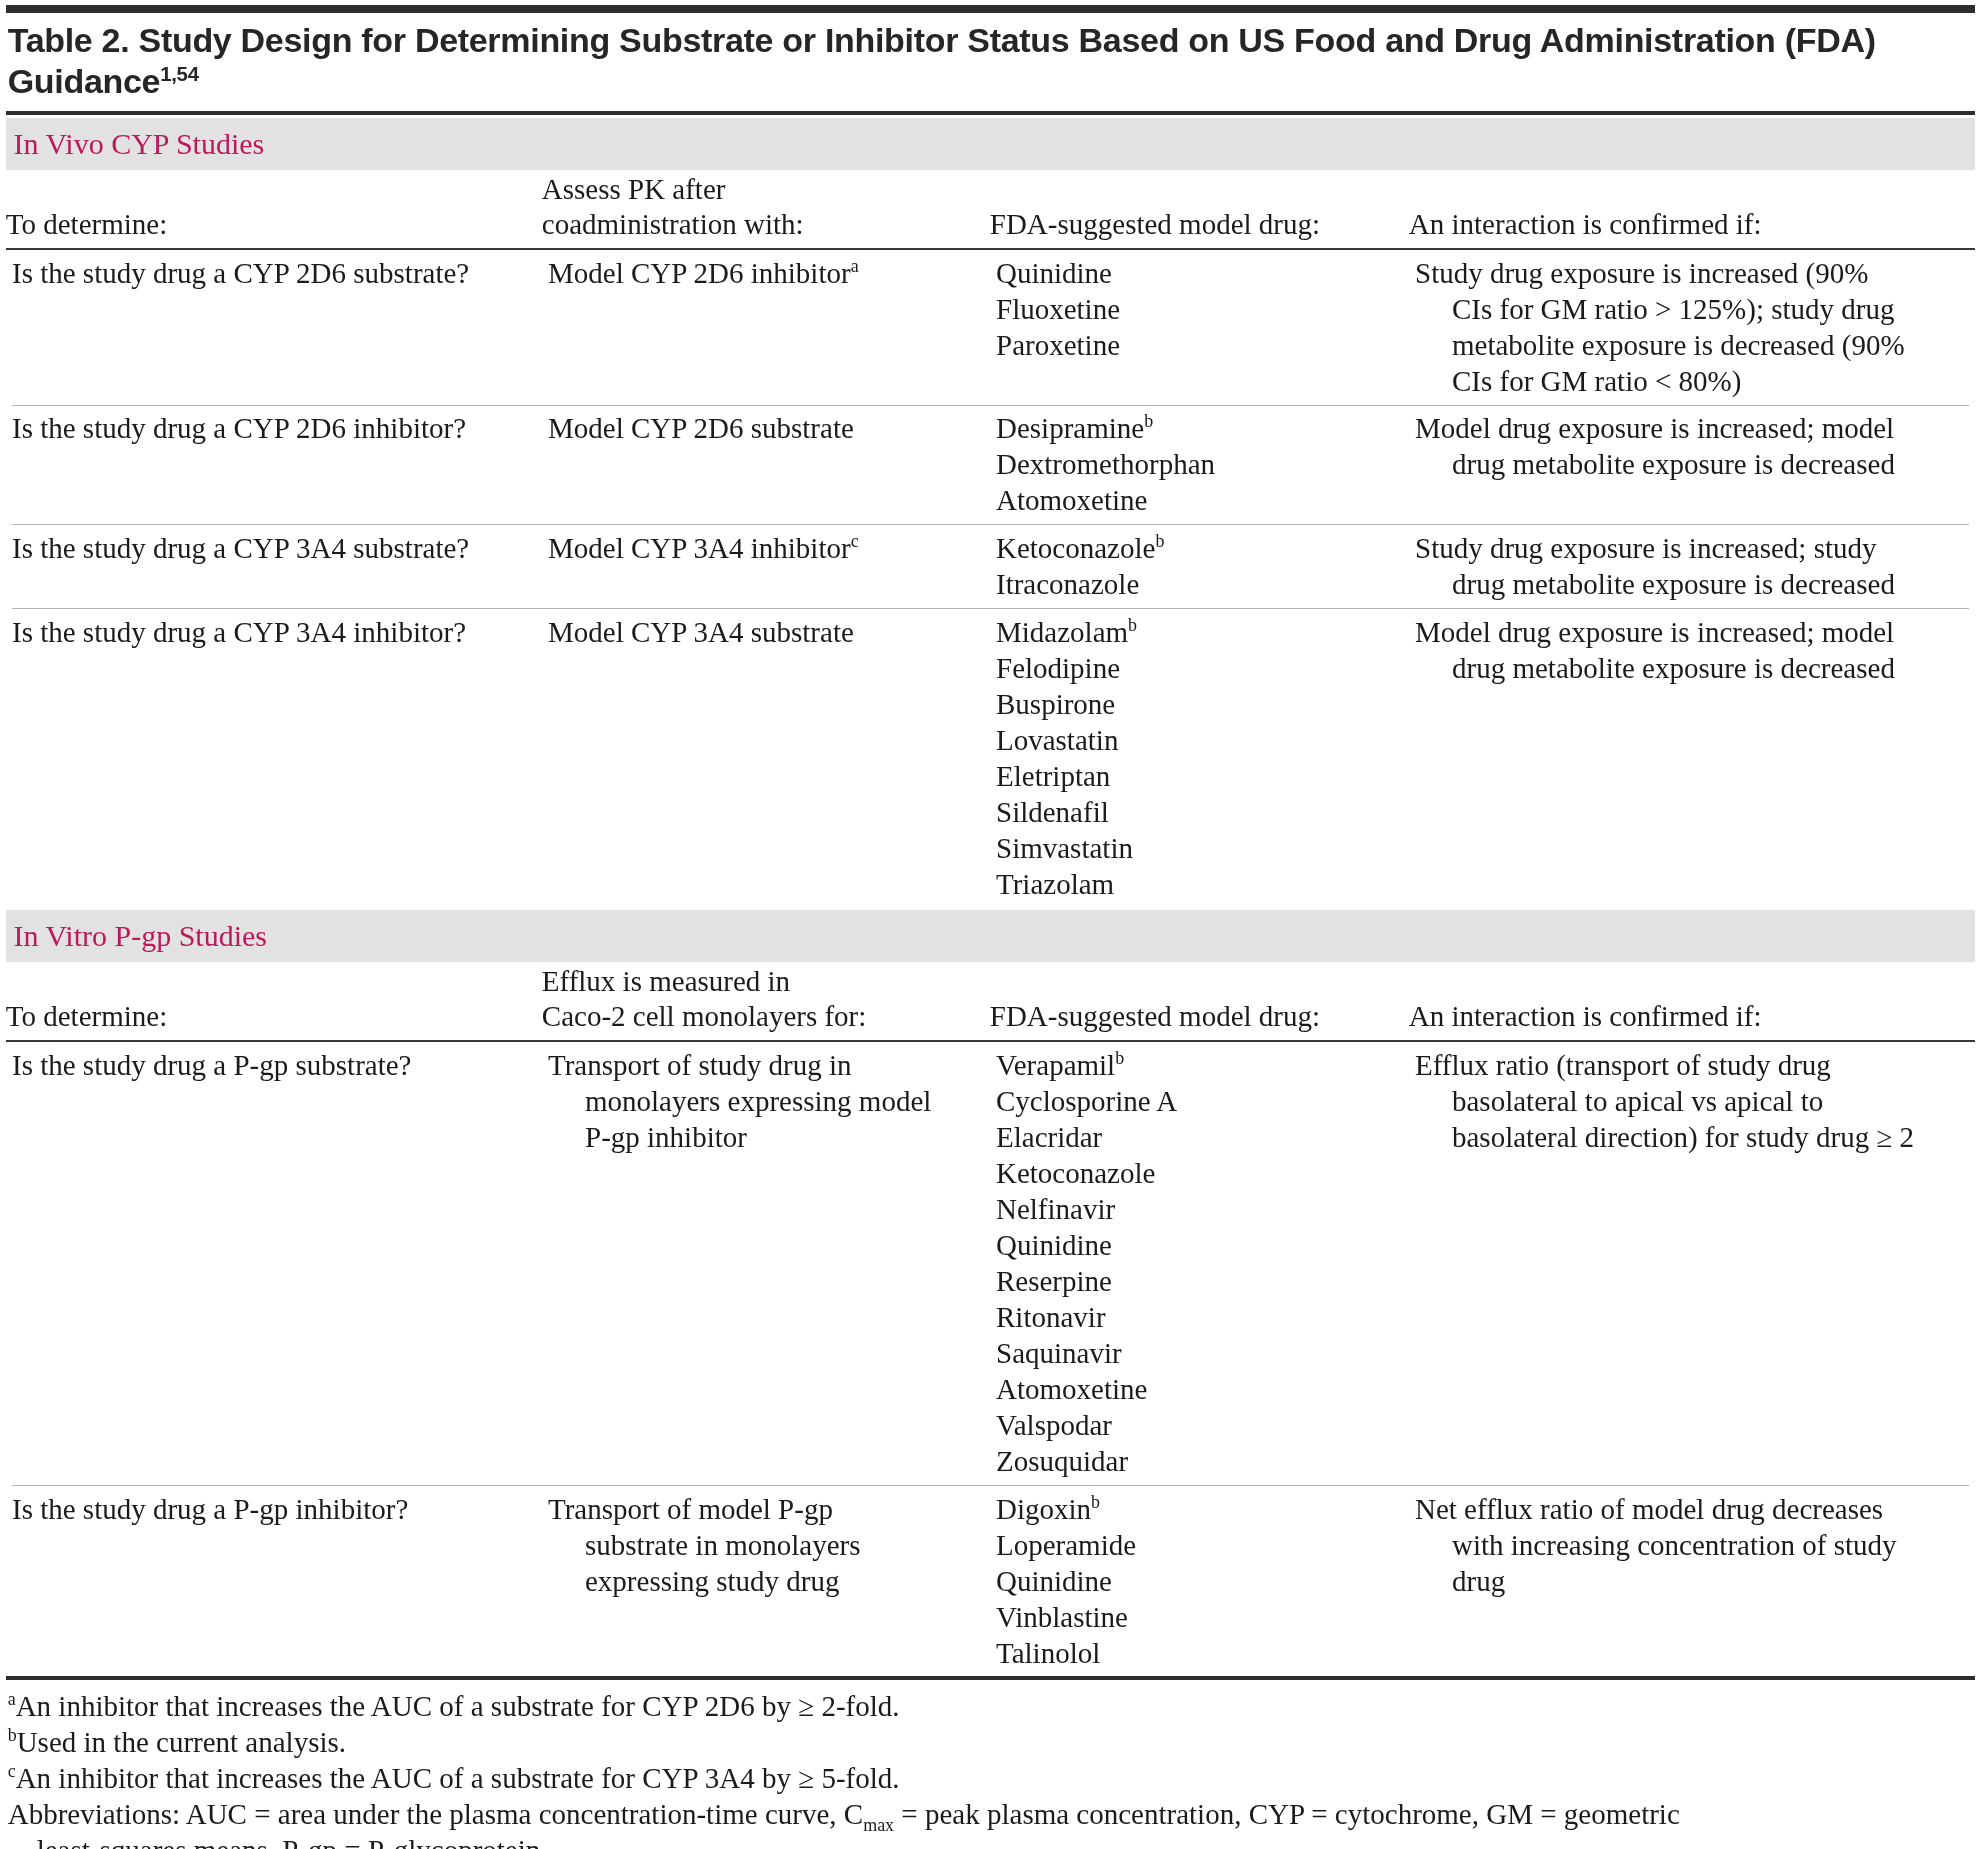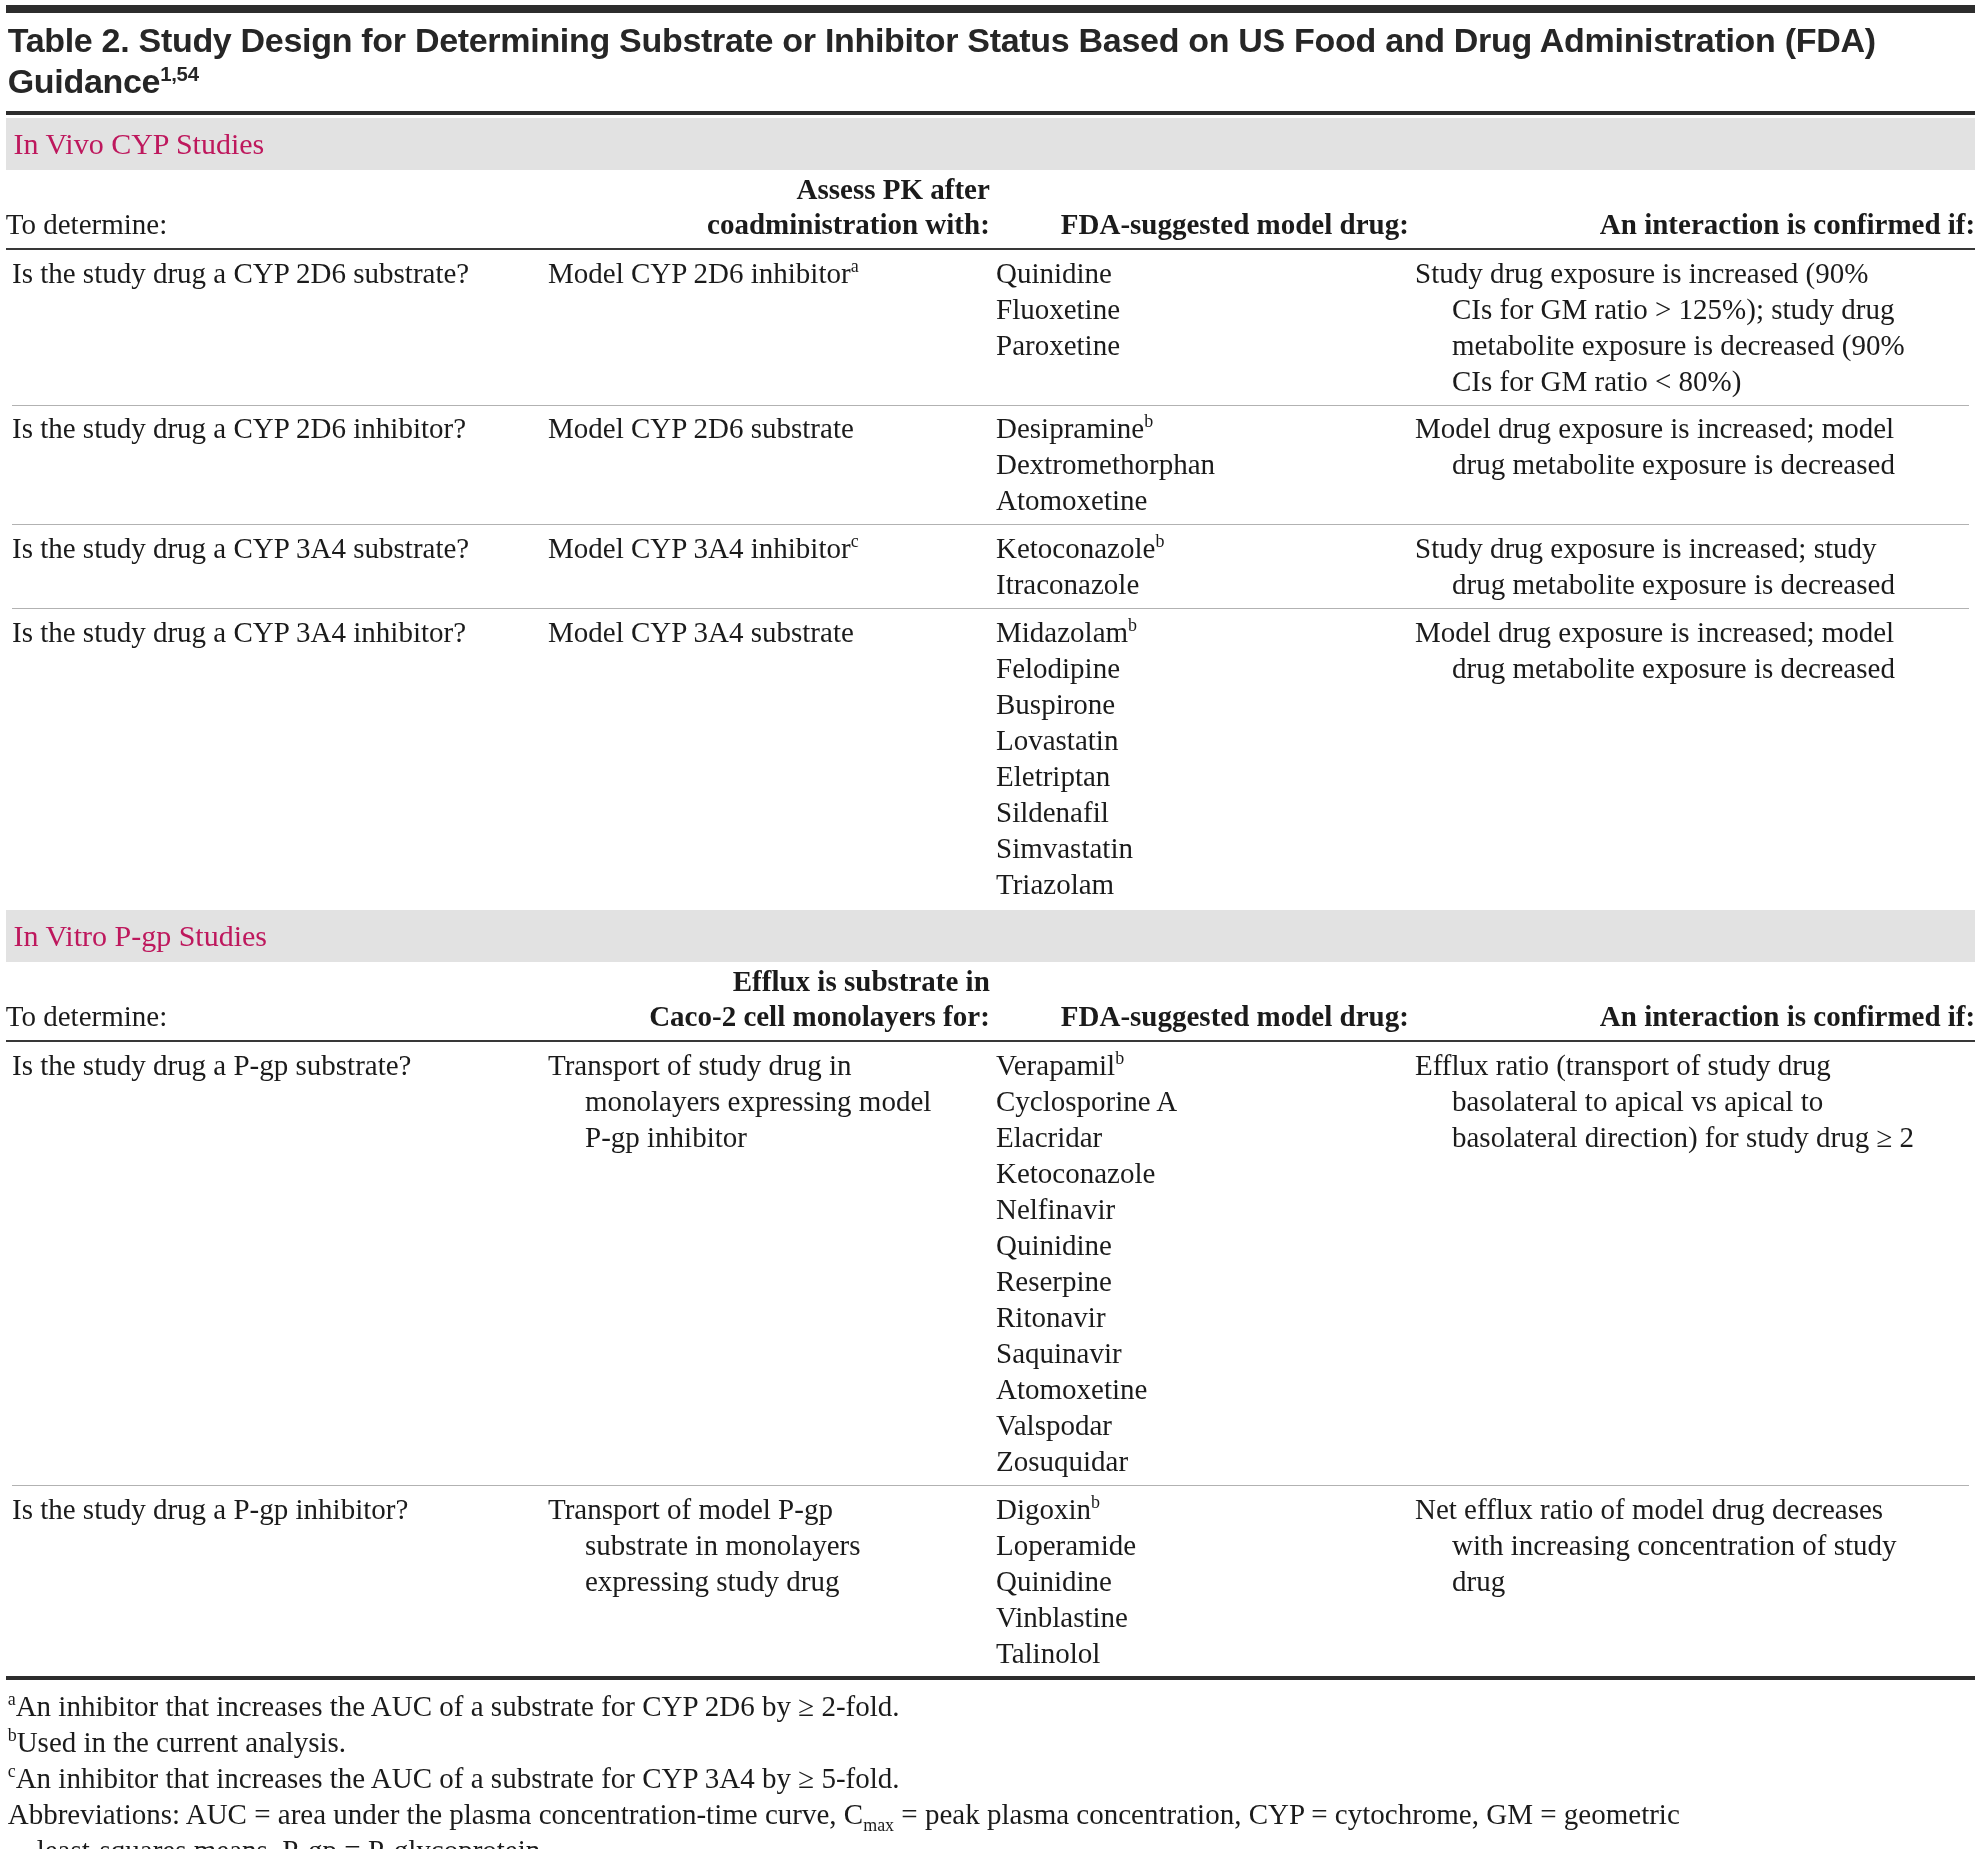--- a/index.html
+++ b/index.html
@@ -18,21 +18,21 @@
   .band {
     background:#e2e2e2; font-size:30px; line-height:1.2;
     padding:7.7px 0 8.6px 7.7px; margin:2.9px 5.8px 0 5.8px; color:#be185d;
   }
   .grid {
     display:grid; grid-template-columns:536px 448px 419px 1fr;
     padding:0 7.7px; box-sizing:border-box;
   }
   .hdr { align-items:end; padding:1.9px 0 5.8px 0; margin:0 5.8px; border-bottom:2.9px solid #383838; }
   .hdr > div { font-size:29px; line-height:35px; }
-  .hdr .c-center { text-align:right;font-weight:bold; }
+  .hdr .c-center { text-align:left; }
   .rows { margin:0 12px; }
   .row { padding:4.8px 0 5.8px 0; border-bottom:1.9px solid #b2b2b2; }
   .rows .row:last-child { border-bottom:none; }
   .cell { font-size:29px; line-height:36px; }
   .cell .ln.ind { padding-left:37px; }
   .cell sup { font-size:0.62em; vertical-align:super; line-height:0; }
   .footnotes { font-size:29px; line-height:36px; padding:7.7px 7.7px 3.8px 7.7px; }
   .footnotes sup { font-size:0.62em; vertical-align:super; line-height:0; }
   .footnotes sub { font-size:0.62em; vertical-align:sub; line-height:0; }
   .abbrev-cont { padding-left:29px; }
@@ -129,21 +129,21 @@
           <div class="cell">
             <div class="ln">Model drug exposure is increased; model</div>
             <div class="ln ind">drug metabolite exposure is decreased</div>
           </div>
         </div>
       </div>
       <div class="band">In Vitro P-gp Studies</div>
       <div class="grid hdr">
         <div>To determine:</div>
         <div class="c-center">
-          <div>Efflux is substrate in</div>
+          <div>Efflux is measured in</div>
           <div>Caco-2 cell monolayers for:</div>
         </div>
         <div class="c-center">FDA-suggested model drug:</div>
         <div class="c-center">An interaction is confirmed if:</div>
       </div>
       <div class="rows">
         <div class="grid row">
           <div class="cell">
             <div class="ln">Is the study drug a P-gp substrate?</div>
           </div>

